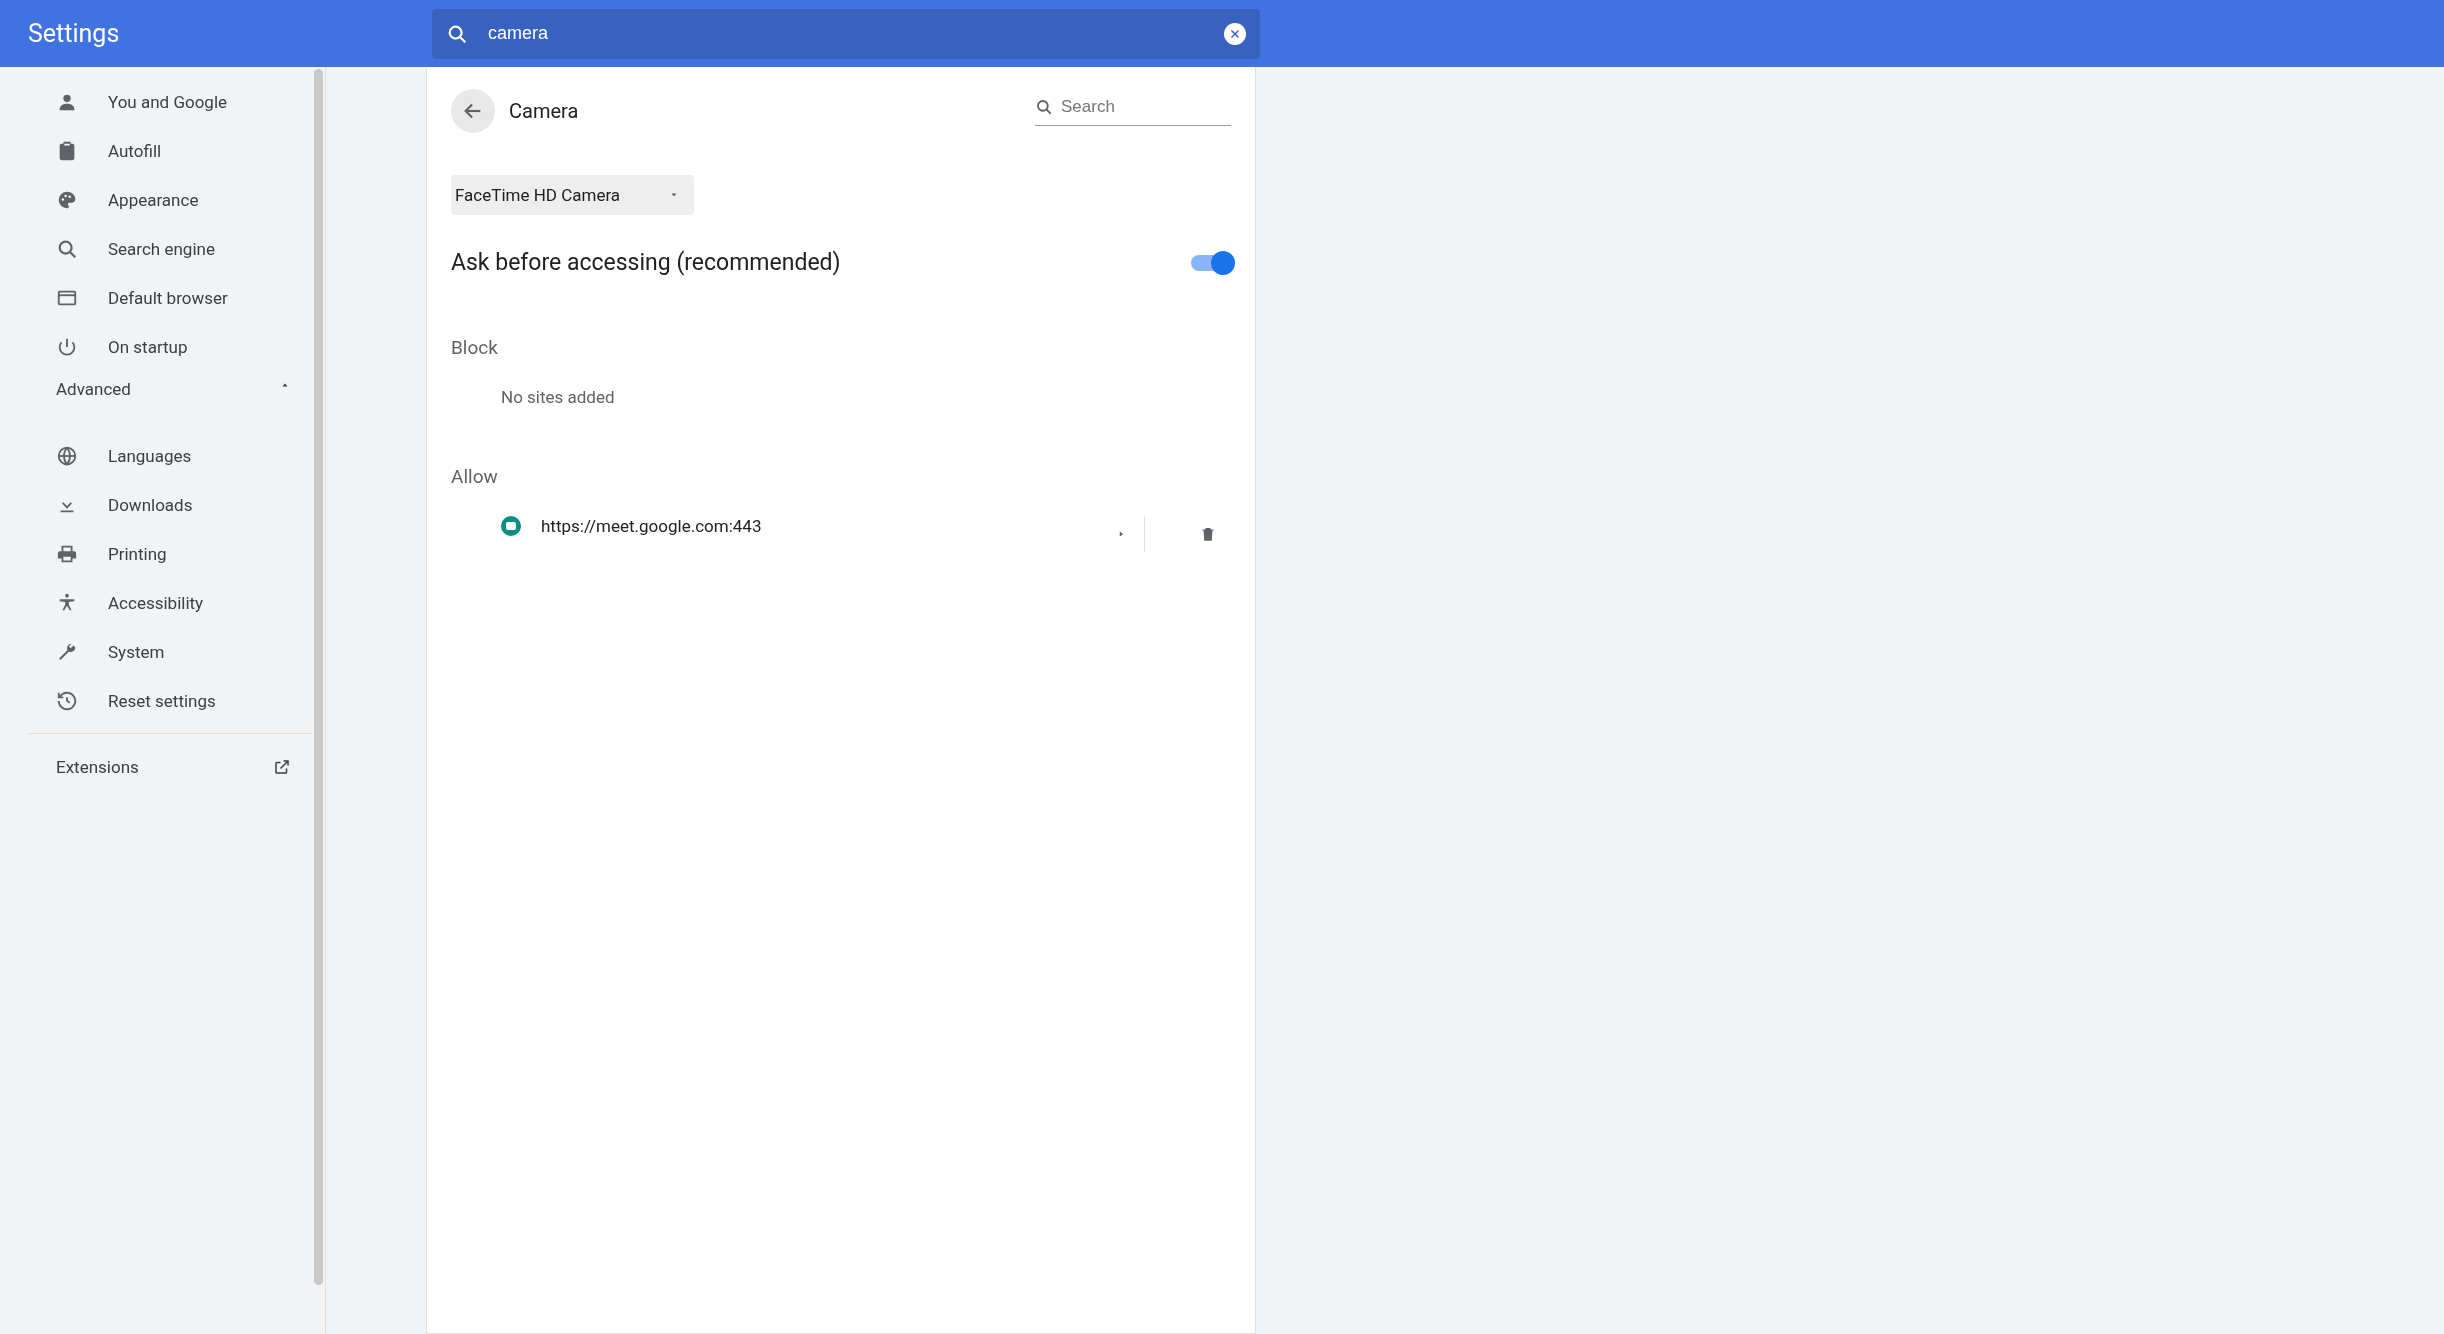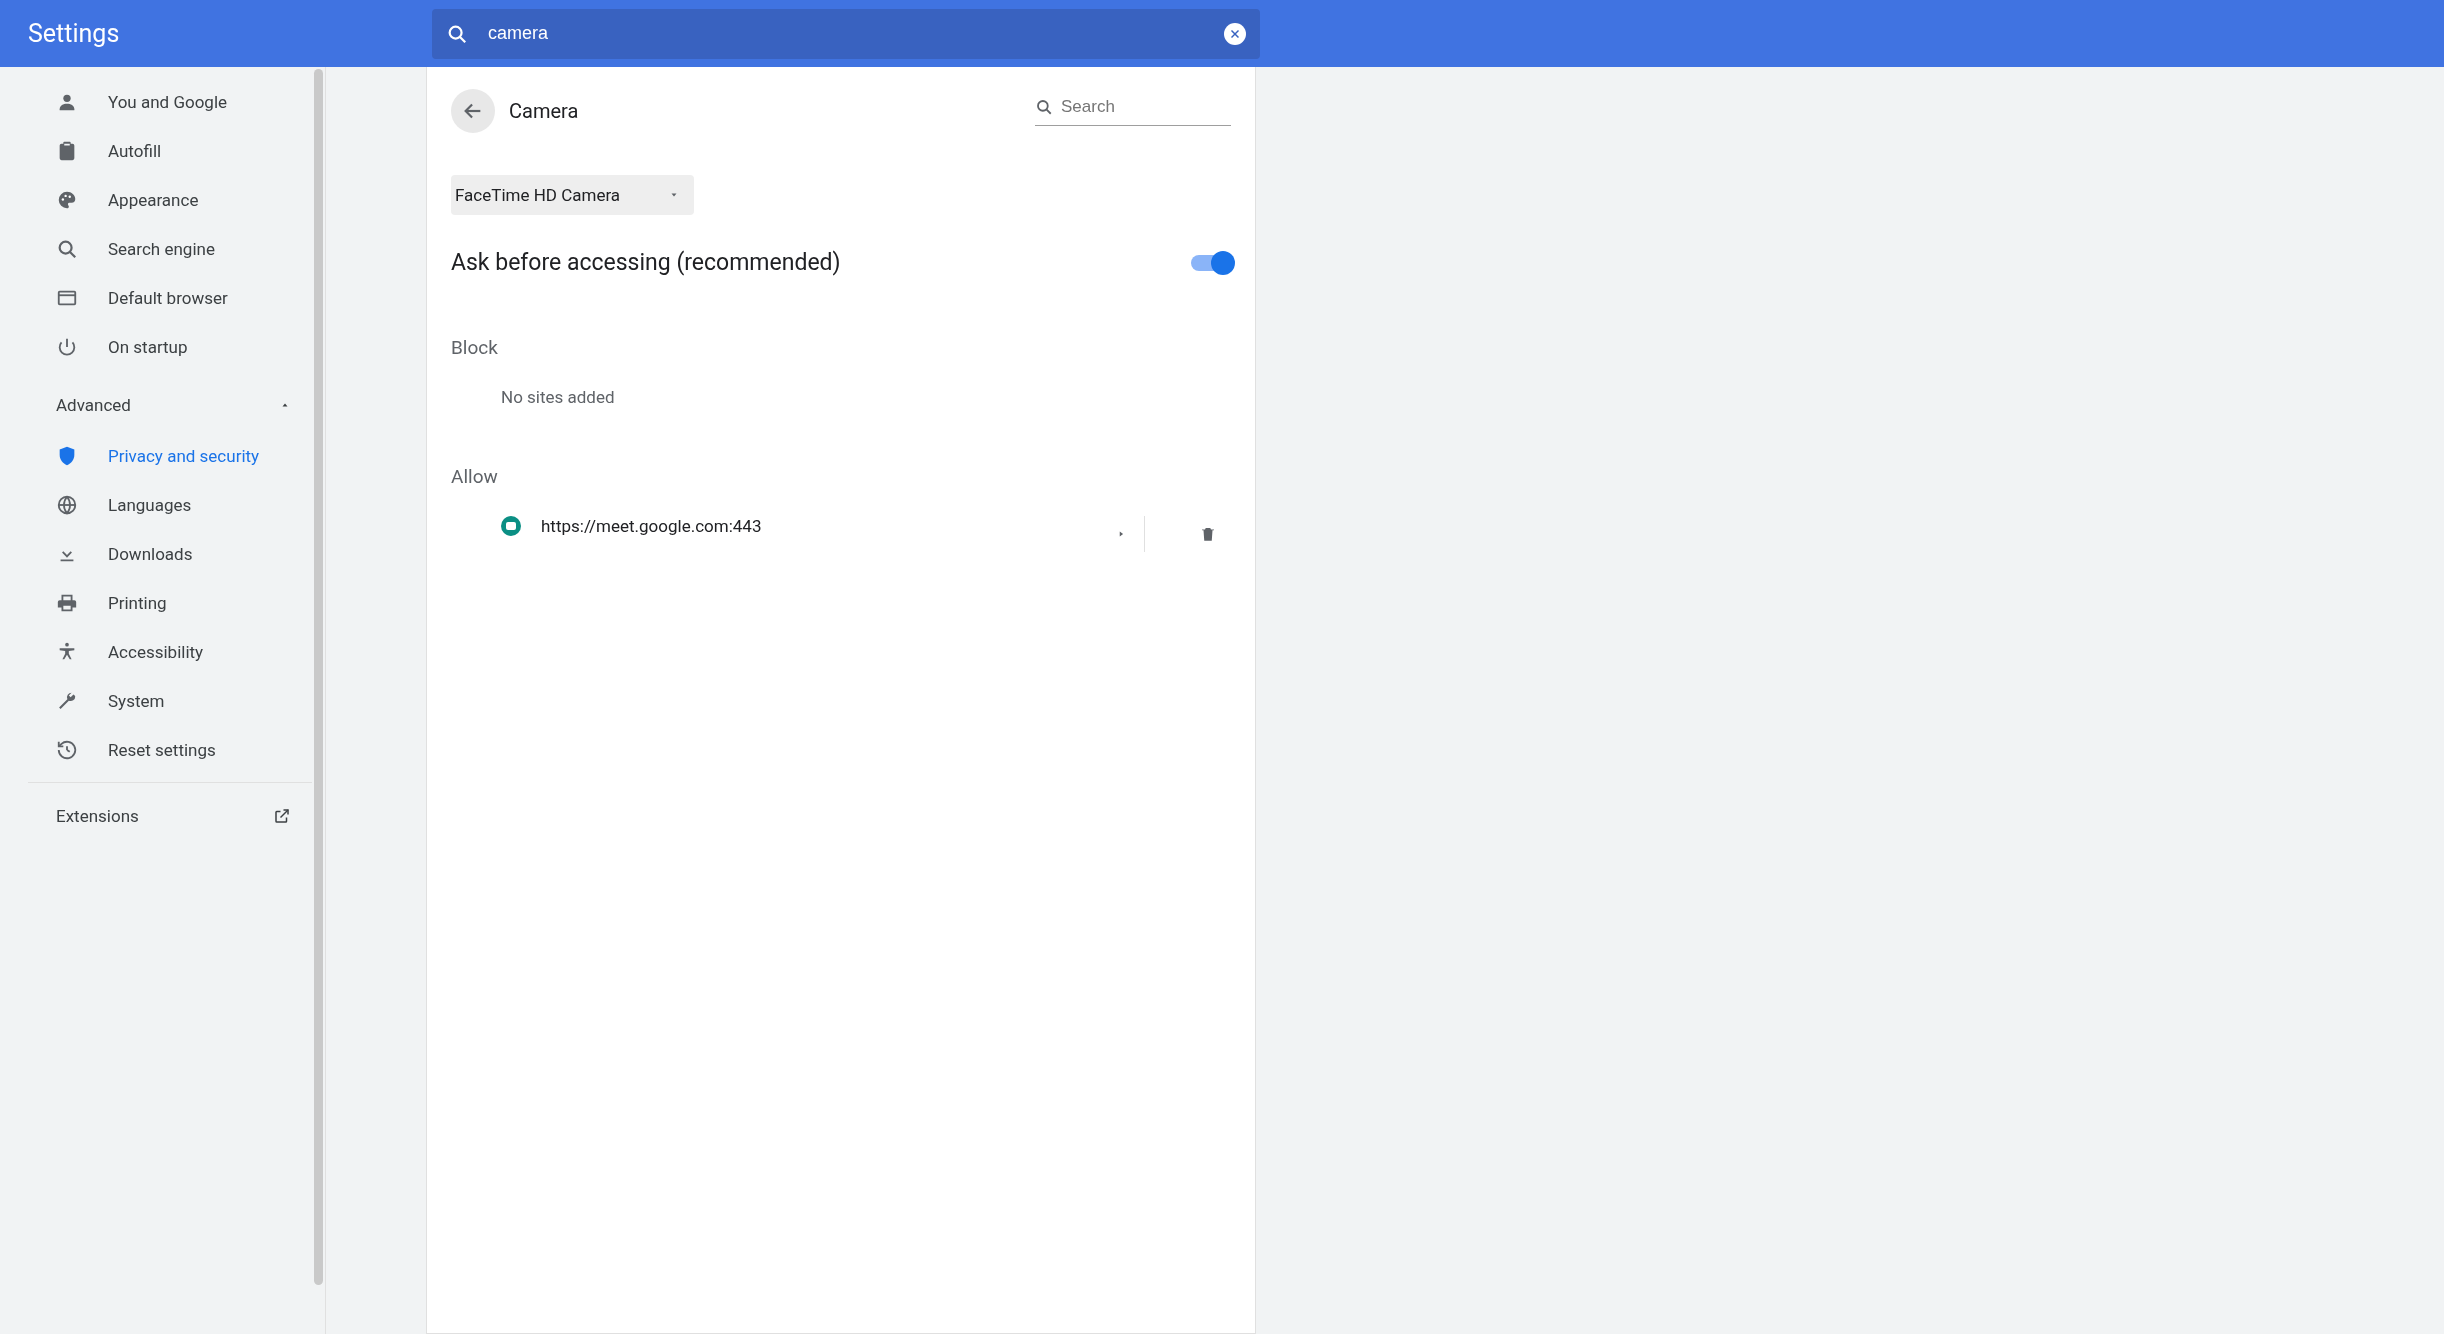--- a/index.html
+++ b/index.html
@@ -106,21 +106,21 @@
   .side-item .icon {
     width: 52px;
     color: #5f6368;
     display: flex;
   }
   .side-item.active { color: #1a73e8; }
   .side-item.active .icon { color: #1a73e8; }
 
   .side-section {
     display: flex;
-    align-items: center;
+    align-items: flex-start;
     justify-content: space-between;
     height: 52px;
     padding: 0 22px 0 28px;
     font-size: 17px;
     color: #3c4043;
     cursor: pointer;
     margin-top: 8px;
   }
   .side-divider {
     height: 1px;
@@ -362,28 +362,20 @@
 
       <div class="side-section">
         <span>Advanced</span>
         <span>
           <svg width="12" height="12" viewBox="0 0 24 24" fill="currentColor">
               <path d="M7 15l5-6 5 6z"></path>
             </svg>
         </span>
       </div>
 
-      <div class="side-item active">
-        <span class="icon">
-          <svg width="22" height="22" viewBox="0 0 24 24" fill="currentColor">
-              <path d="M12 2l8 3v6c0 5-3.5 9.5-8 11-4.5-1.5-8-6-8-11V5z"></path>
-            </svg>
-        </span>
-        <span>Privacy and security</span>
-      </div>
 
       <div class="side-item">
         <span class="icon">
           <svg width="22" height="22" viewBox="0 0 24 24" fill="none" stroke="currentColor" stroke-width="2">
               <circle cx="12" cy="12" r="9"></circle>
               <line x1="3" y1="12" x2="21" y2="12"></line>
               <path d="M12 3a14 14 0 0 1 0 18a14 14 0 0 1 0-18"></path>
             </svg>
         </span>
         <span>Languages</span>

